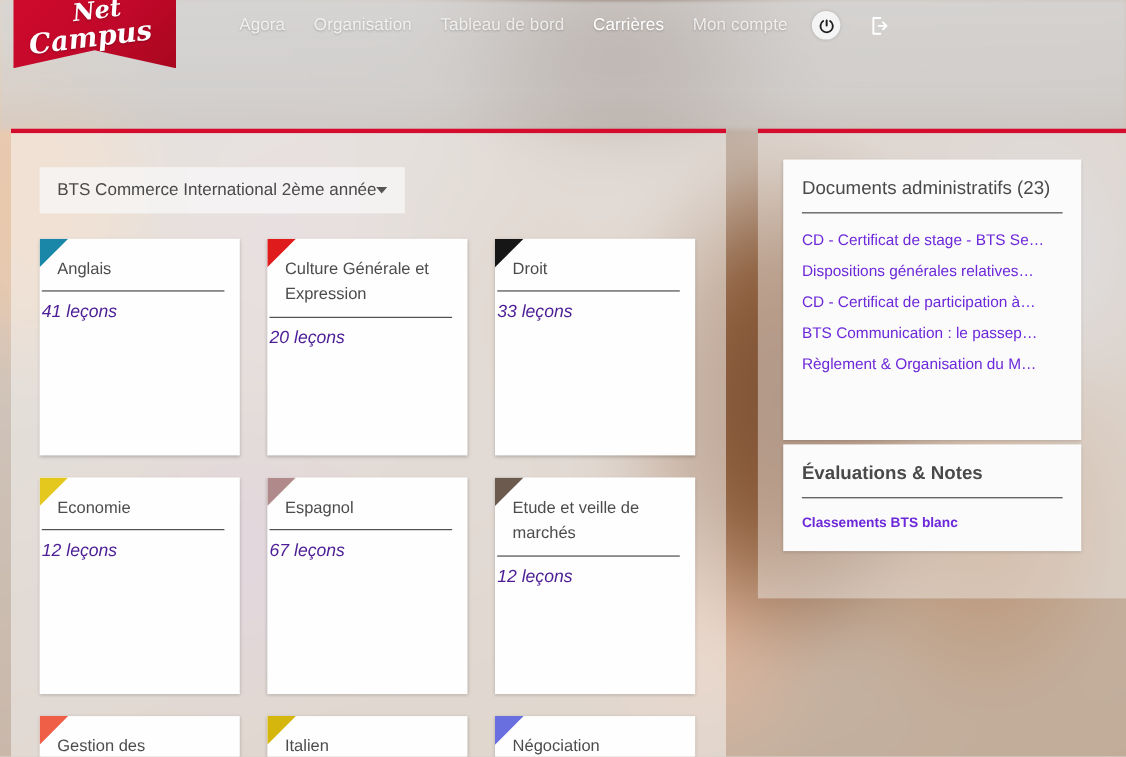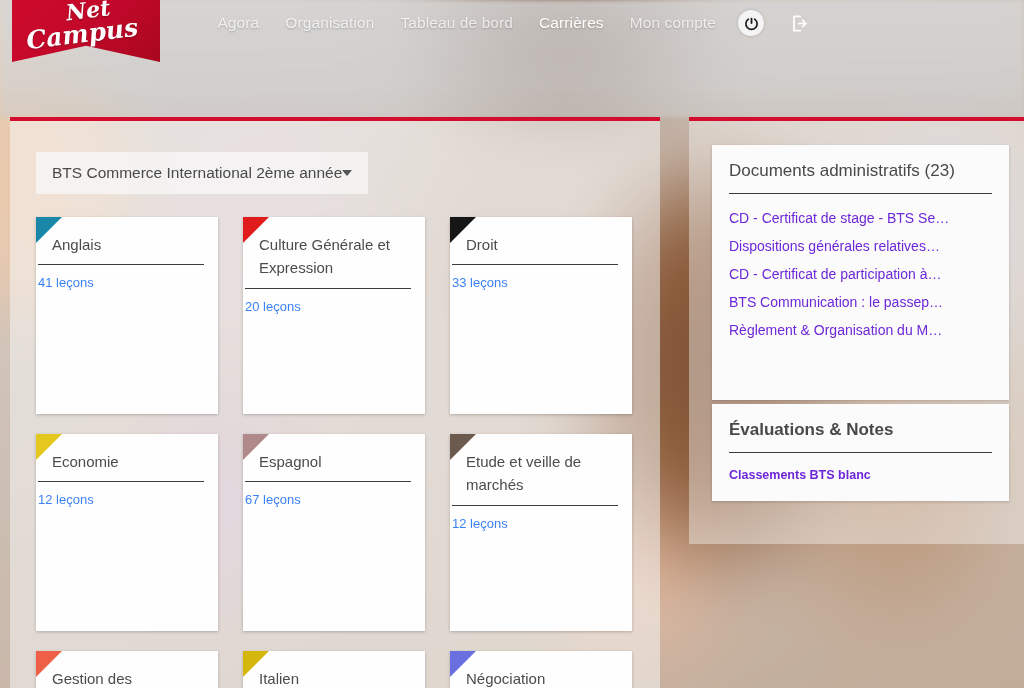--- a/index.html
+++ b/index.html
@@ -184,29 +184,30 @@
     line-height: 1.55;
     margin-left: 14px;
     min-height: 23px;
   }
   .card-rule {
     height: 1px;
     background: #3d3d3d;
     margin: 8px 0 10px 0;
   }
   .card-lessons {
-    font-size: 13px;
-    color: #3b82f6;
+    font-size: 16px;
+    font-style: italic;
+    color: #4c1d95;
   }
 
   
   .widget {
     position: absolute;
     left: 712px;
-    width: 297px;
+    width: 271px;
     background: #fbfbfb;
     box-shadow: 0 1px 3px rgba(0,0,0,.18);
     padding: 16px 17px 18px 17px;
     z-index: 20;
   }
   #widget-docs  { top: 145px; height: 255px; }
   #widget-evals { top: 404px; height: 97px; font-weight: bold; }
 
   .widget-title {
     font-size: 17px;

